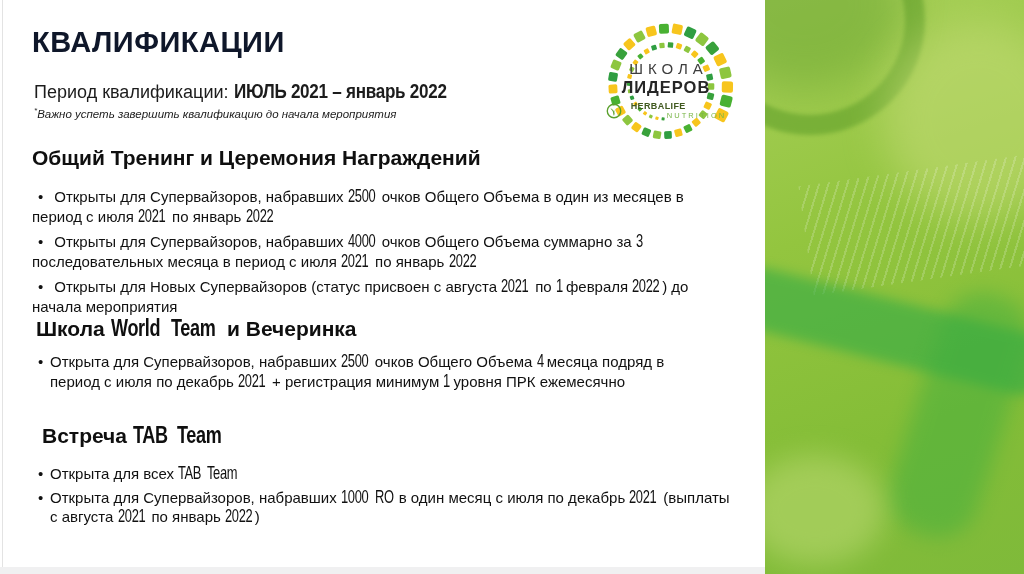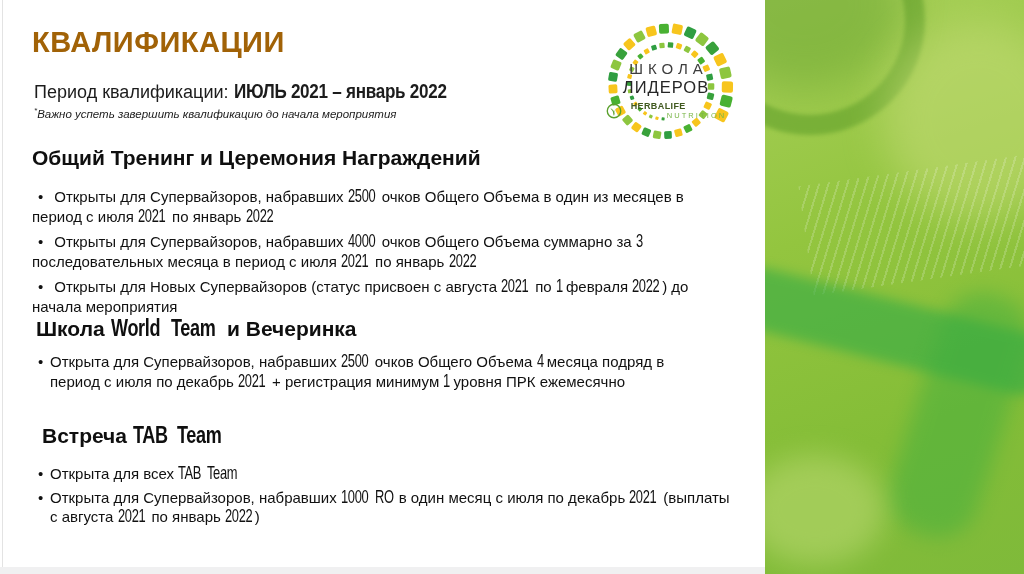--- a/index.html
+++ b/index.html
@@ -4,21 +4,21 @@
 <style>
   * { margin:0; padding:0; box-sizing:border-box; }
   html,body { width:1024px; height:574px; background:#fff; font-family:"Liberation Sans",sans-serif; }
   .slide { position:relative; width:1024px; height:574px; background:#ffffff; overflow:hidden; }
 
   .edge-left { position:absolute; left:2px; top:0; bottom:0; width:1px; background:#e3e3e3; }
   .bottom-strip { position:absolute; left:0; right:0; bottom:0; height:7px; background:#f0f0f1; }
 
   
   .main { position:absolute; left:32px; top:0; width:715px; color:#141414; }
-  .title { position:absolute; left:0; top:26px; font-size:29px; font-weight:700; color:#a16207; letter-spacing:.5px; }
+  .title { position:absolute; left:0; top:26px; font-size:29px; font-weight:700; color:#0f172a; letter-spacing:.5px; }
   .period { position:absolute; left:2px; top:82px; font-size:18px; color:#1c1c1c; white-space:nowrap; }
   .period-value { display:inline-block; font-weight:700; letter-spacing:-.3px; transform:scaleY(1.16) scaleX(.95); transform-origin:0 85%; }
   .footnote { position:absolute; left:2px; top:106px; font-size:11.5px; font-style:italic; color:#1c1c1c; }
   .footnote sup { font-size:8px; }
 
   .sec-h { position:absolute; font-size:21px; font-weight:700; color:#0f0f0f; white-space:pre-line; }
   .sec1-h { left:0; top:146px;text-align:right; }
   .sec2-h { left:4px; top:317px; }
   .sec3-h { left:10px; top:424px; }
 
@@ -37,21 +37,21 @@
   .flexb .tx { flex:1; }
 
   
   .fig { display:inline-block; transform:scaleY(1.18) scaleX(.86); transform-origin:0 88%; letter-spacing:-.4px; margin-right:-2px; }
 
   
   .logo { position:absolute; left:583px; top:10px; width:166px; height:150px; }
   .logo svg.spiral { position:absolute; left:0; top:0; }
   .logo-center { position:absolute; left:0; right:0; top:50px; text-align:center; }
   .logo-line1 { font-size:15px; letter-spacing:5px; color:#3d3d3d; padding-left:5px; }
-  .logo-line2 { font-size:16.5px; font-weight:400; letter-spacing:1px; color:#262626; margin-top:1px; }
+  .logo-line2 { font-size:16.5px; font-weight:700; letter-spacing:1px; color:#262626; margin-top:1px; }
   .hb { display:flex; align-items:center; justify-content:center; margin-top:5px; gap:9px; }
   .hb-text { text-align:left; }
   .hb-name { font-size:9px; font-weight:700; color:#40591f; letter-spacing:.4px; line-height:9px; }
   .hb-sub { font-size:7.5px; color:#7ab648; letter-spacing:2.1px; line-height:9px;padding-left:36px; }
 
   
   .panel { position:absolute; left:765px; top:0; width:259px; height:574px; overflow:hidden;
            background:linear-gradient(160deg,#a8cf59 0%,#93c53f 38%,#84bd37 72%,#7fba3a 100%); }
   .panel * { position:absolute; }
   .ph-ring { left:-70px; top:-95px; width:230px; height:230px; border-radius:50%; border:20px solid #5d9d29; opacity:.55; filter:blur(2px); }

